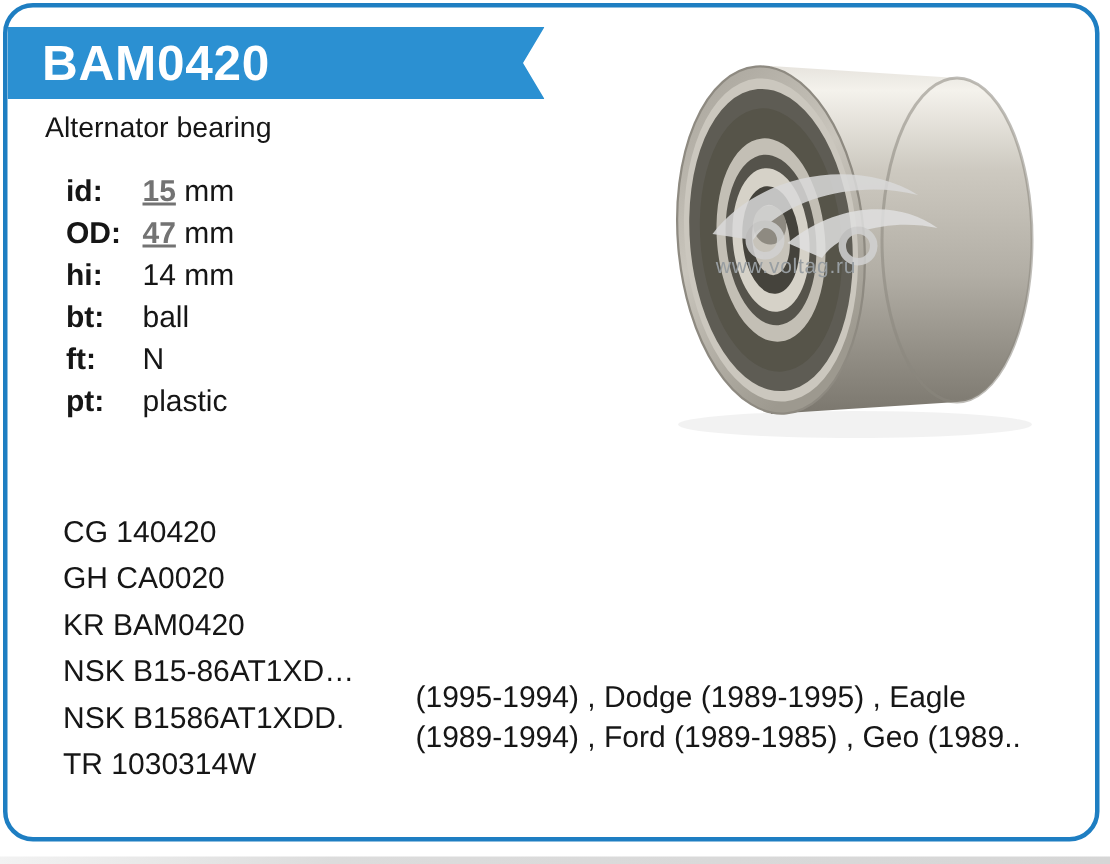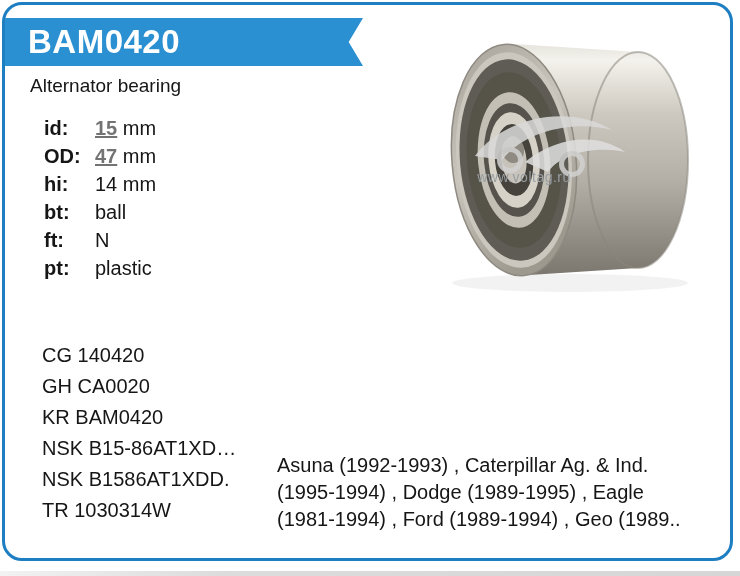--- a/index.html
+++ b/index.html
@@ -96,23 +96,22 @@
     <div>CG 140420</div>
     <div>GH CA0020</div>
     <div>KR BAM0420</div>
     <div>NSK B15-86AT1XD…</div>
     <div>NSK B1586AT1XDD.</div>
     <div>TR 1030314W</div>
   </div>
 
 
   <div class="apps">
-    <div>Asuna (1992-1993) , Caterpillar Ag. &amp; Ind.</div>
     <div>(1995-1994) , Dodge (1989-1995) , Eagle</div>
-    <div>(1981-1994) , Ford (1989-1994) , Geo (1989..</div>
+    <div>(1989-1994) , Ford (1989-1985) , Geo (1989..</div>
   </div>
 
   <div class="photo">
     <svg viewBox="0 0 312 278" xmlns="http://www.w3.org/2000/svg">
       <defs>
         <linearGradient id="gBarrel" x1="0" y1="0" x2="0" y2="1">
           <stop offset="0" stop-color="#e7e4de"></stop>
           <stop offset="0.07" stop-color="#f4f2ec"></stop>
           <stop offset="0.30" stop-color="#cdc9c0"></stop>
           <stop offset="0.60" stop-color="#b2aea5"></stop>

